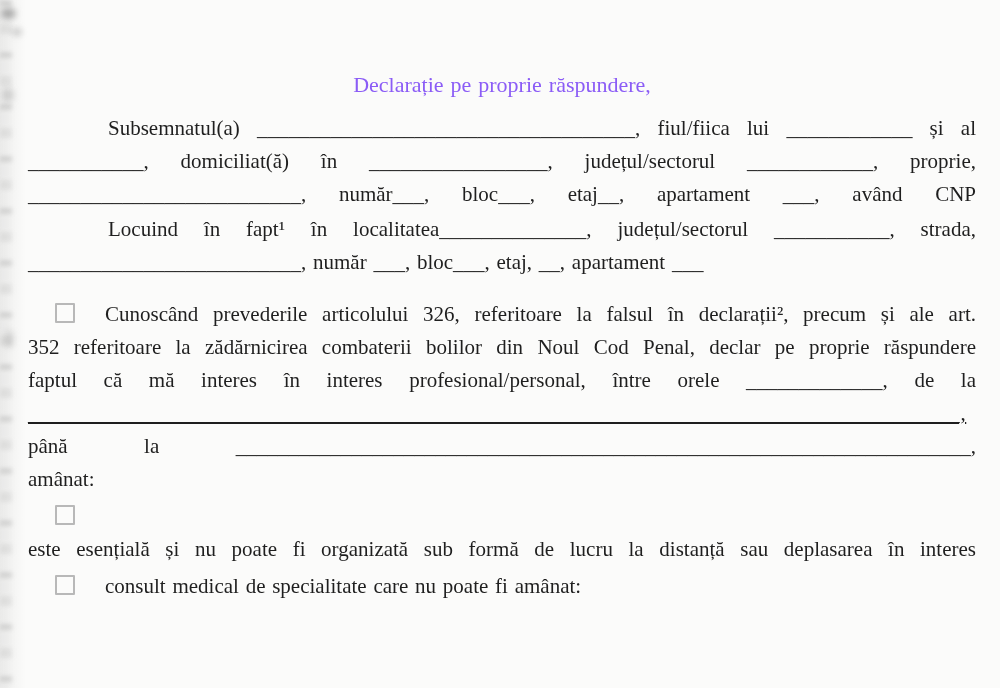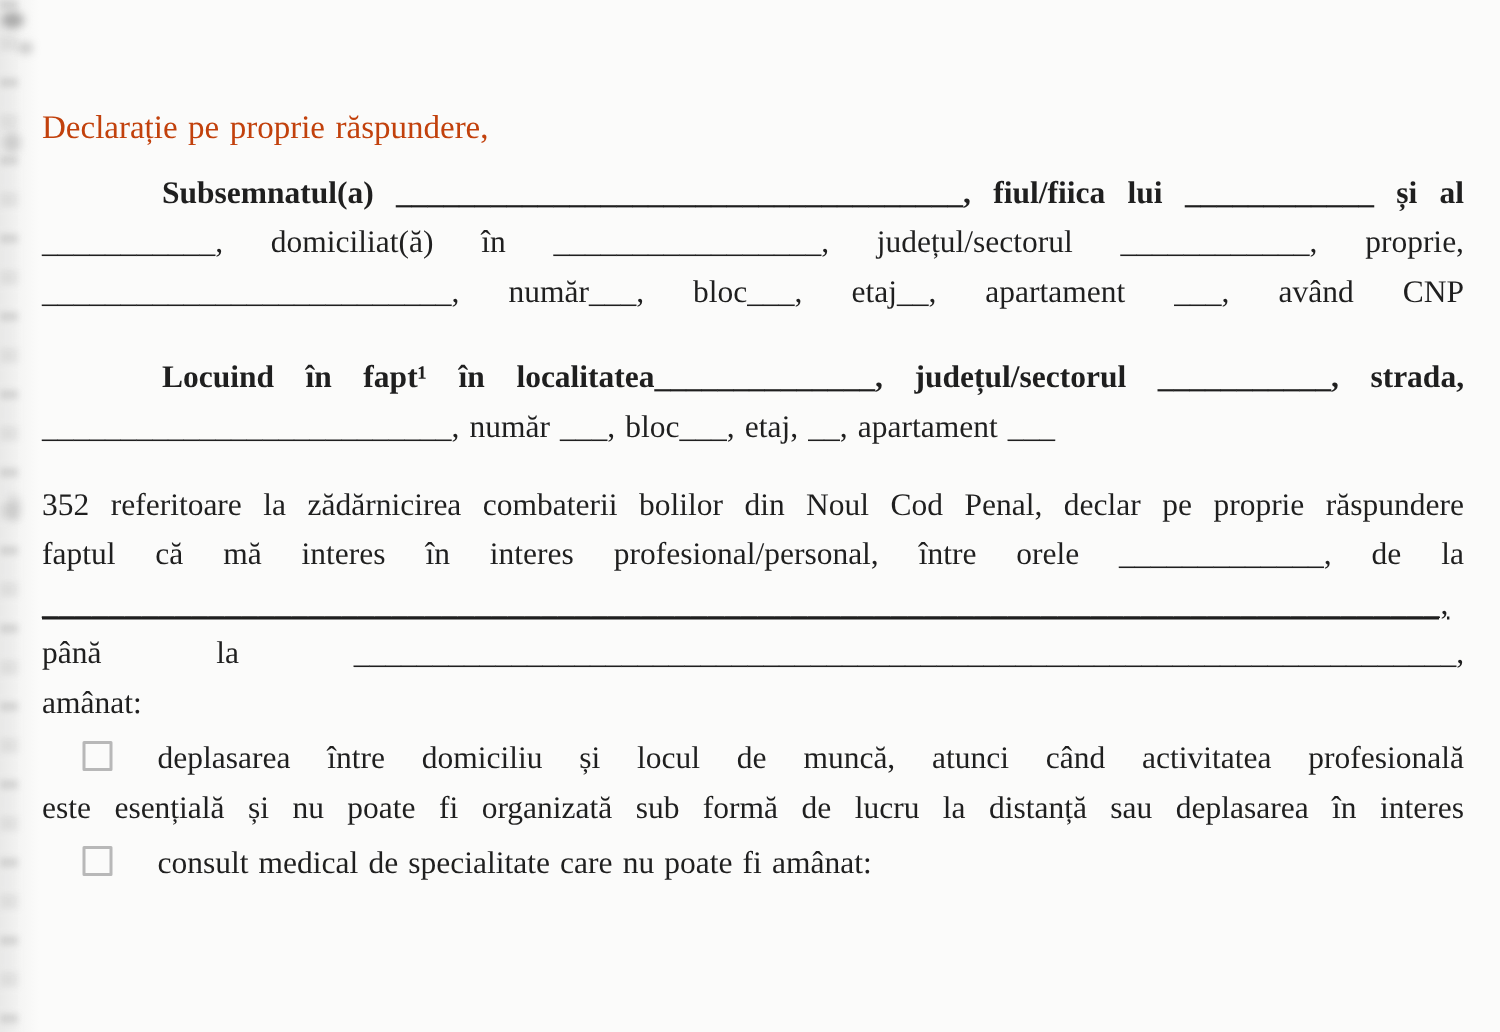--- a/index.html
+++ b/index.html
@@ -39,32 +39,32 @@
   .content {
     position: absolute;
     left: 28px; right: 24px; top: 0;
     padding-top: 68px;
     filter: blur(0.3px);
     font-size: 21px;
     line-height: 33px;
     word-spacing: 1.5px;
   }
   .title {
-    text-align: left;
+    text-align: center;
     font-size: 22px;
     margin-bottom: 11px;
-    color: #c2410c;
+    color: #8b5cf6;
   }
   .para { margin: 0; }
-  .mt-lg1 { margin-top: 24px; }
+  .mt-lg1 { margin-top: 2px; }
   .mt-lg2 { margin-top: 19px; }
   .mt-sm  { margin-top: 4px; }
   .line { white-space: normal; }
   .justify { text-align: justify; text-align-last: justify; text-justify: inter-word; }
-  .indent { text-indent: 80px; font-weight: bold; }
+  .indent { text-indent: 80px; }
   .stretch { letter-spacing: 0.6px; text-decoration: underline; }
   .checkbox {
     display: inline-block;
     width: 16px; height: 16px;
     border: 2px solid #b8b8b8;
     border-radius: 1px;
     background: transparent;
     margin: 0 30px -2px 27px;
     vertical-align: baseline;
   }
@@ -89,29 +89,30 @@
       <div class="line justify">___________, domiciliat(ă) în _________________, județul/sectorul ____________, proprie,</div>
       <div class="line justify">__________________________, număr___, bloc___, etaj__, apartament ___, având CNP</div>
     </div>
 
     <div class="para mt-lg1">
       <div class="line justify indent">Locuind în fapt¹ în localitatea______________, județul/sectorul ___________, strada,</div>
       <div class="line">__________________________, număr ___, bloc___, etaj, __, apartament ___</div>
     </div>
 
     <div class="para mt-lg2">
+      <div class="line justify"><span class="checkbox"></span><span>Cunoscând prevederile articolului 326, referitoare la falsul în declarații², precum și ale art.</span></div>
       <div class="line justify">352 referitoare la zădărnicirea combaterii bolilor din Noul Cod Penal, declar pe proprie răspundere</div>
       <div class="line justify">faptul că mă interes în interes profesional/personal, între orele _____________, de la</div>
       <div class="line stretch">____________________________________________________________________________________,</div>
       <div class="line justify">până la ______________________________________________________________________,</div>
       <div class="line">amânat:</div>
     </div>
 
     <div class="para mt-sm">
-      <div class="line justify"><span class="checkbox"></span><span>deplasarea între domiciliu și locul de muncă, atunci când activitatea profesională</span></div>
+      <div class="line justify"><span class="checkbox"></span></div>
       <div class="line justify">este esențială și nu poate fi organizată sub formă de lucru la distanță sau deplasarea în interes</div>
     </div>
 
     <div class="para mt-sm">
       <div class="line"><span class="checkbox"></span><span>consult medical de specialitate care nu poate fi amânat:</span></div>
     </div>
 
   </div>
 </div>
 

